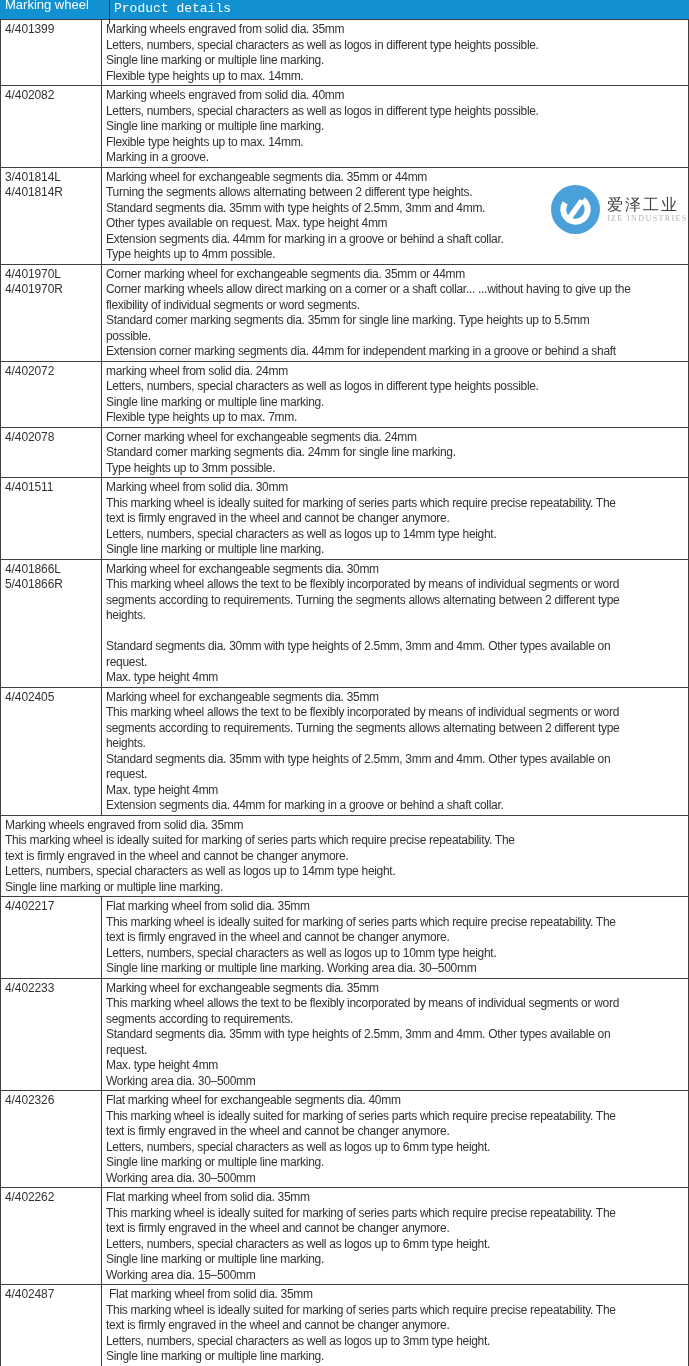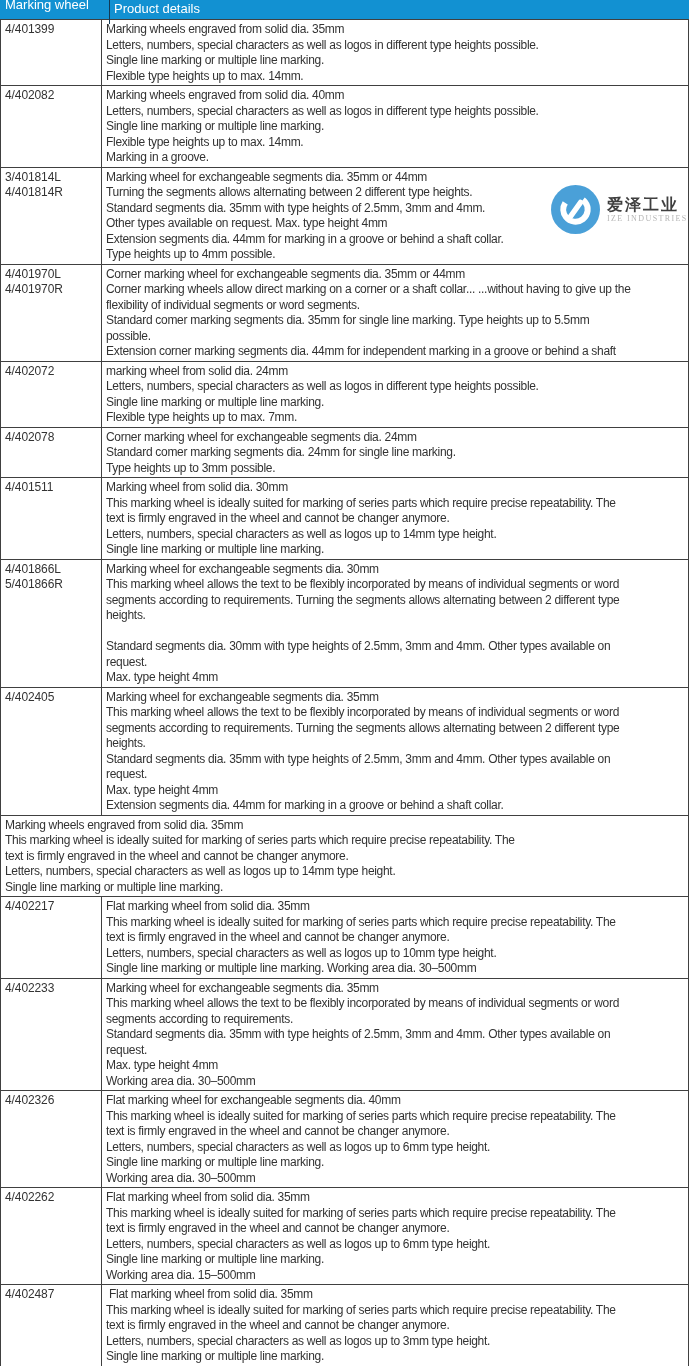--- a/index.html
+++ b/index.html
@@ -12,21 +12,21 @@
   
   .thead{
     display:flex;height:19px;background:#1291d2;color:#ffffff;
     font-size:13px;align-items:center;
   }
   .thead .hc1{
     width:110px;box-sizing:border-box;padding-left:5px;
     border-right:1px solid #123a55;height:29px;line-height:19px;
     white-space:nowrap;overflow:hidden;
   }
-  .thead .hc2{flex:1;padding-left:4px;height:21px;line-height:19px;white-space:nowrap;}
+  .thead .hc2{flex:1;padding-left:4px;height:21px;line-height:19px;white-space:nowrap;font-family:Liberation Mono, monospace;}
   
   .tbody{
     border-left:1px solid #404040;border-right:1px solid #404040;
     border-bottom:1px solid #404040;
   }
   .row{display:flex;border-top:1px solid #404040;}
   .cell{box-sizing:border-box;padding:2px 0 1px 4px;overflow:hidden;}
   .part{width:101px;border-right:1px solid #404040;}
   .details{flex:1;}
   .line{
@@ -35,21 +35,21 @@
   }
   .part .line{letter-spacing:-0.1px;}
   
   .logo{
     position:absolute;left:551px;top:185px;display:flex;align-items:center;
     pointer-events:none;
   }
   .logo-circle{width:49px;height:49px;display:block;}
   .logo-text{margin-left:7px;}
   .logo-cn{
-    font-size:16px;font-weight:bold;color:#3f3f3f;letter-spacing:2px;
+    font-size:16px;font-weight:normal;color:#3f3f3f;letter-spacing:2px;
     line-height:18px;white-space:nowrap;
   }
   .logo-en{
     font-size:8px;color:#b5b5b5;letter-spacing:1.4px;line-height:10px;
     white-space:nowrap;
     font-family:Liberation Serif, serif;
   }
 </style>
 </head>
 <body>

